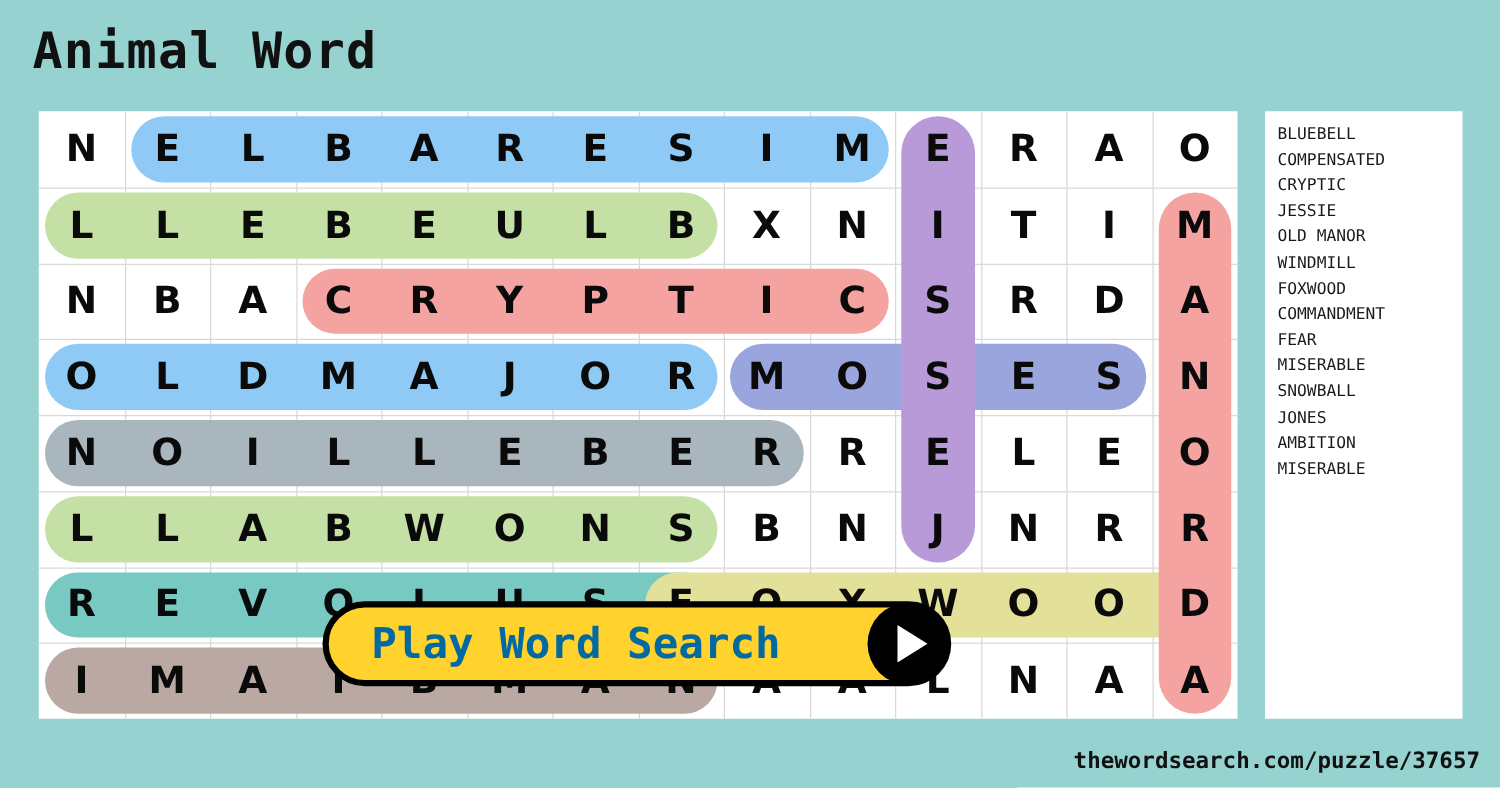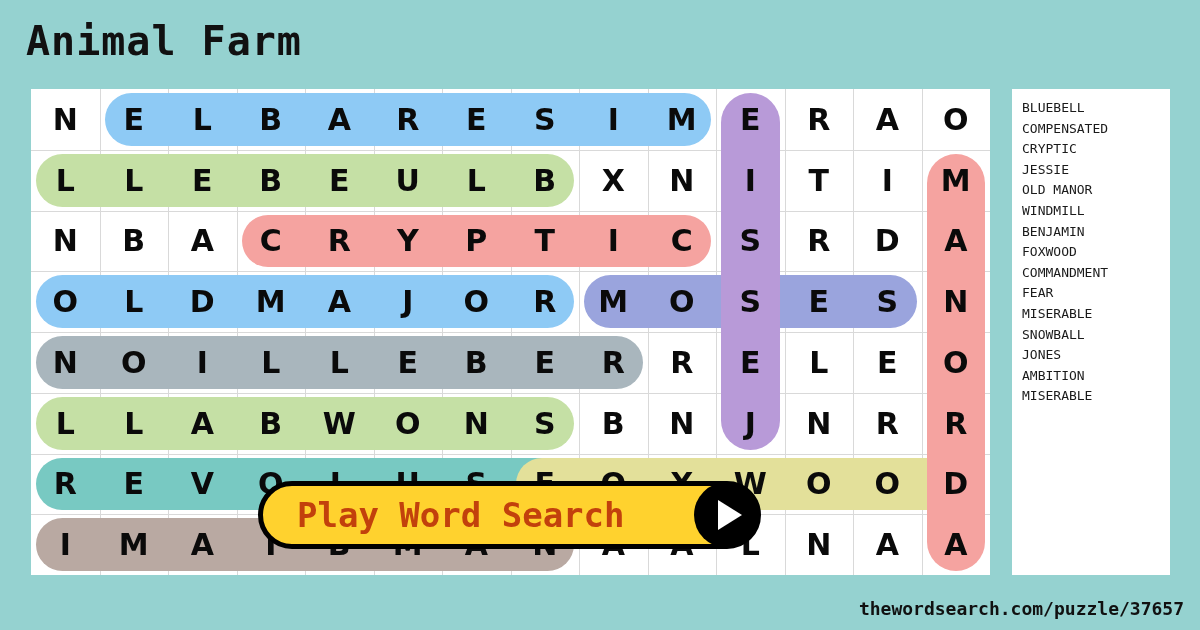--- a/index.html
+++ b/index.html
@@ -75,21 +75,21 @@
     width:503px;height:68px;
     background:#ffd22e;
     border:5px solid #000;
     border-radius:40px;
     box-sizing:border-box;
     display:flex;align-items:center;
     z-index:10;
   }
   .play-label{
     font-family:"DejaVu Sans Mono", monospace;
-    font-size:34px;font-weight:700;color:#c2410c;
+    font-size:34px;font-weight:700;color:#0369a1;
     margin-left:34px;letter-spacing:0px;
     white-space:nowrap;
   }
   .play-circle{
     position:absolute;right:-4px;top:-4px;
     width:66px;height:66px;border-radius:50%;
     background:#000;
     display:flex;align-items:center;justify-content:center;
   }
   .play-tri{
@@ -107,21 +107,21 @@
     font-size:18px;font-weight:700;color:#111;
     letter-spacing:0px;white-space:nowrap;
     z-index:5;
   }
 </style>
 </head>
 <body>
 
 <div id="page">
 
-  <div class="title">Animal Farm</div>
+  <div class="title">Animal Word</div>
 
   <div class="grid-panel">
     <div class="grid" id="grid">
         <div class="gridline-v" style="left: 68.5px;"></div>
         <div class="gridline-v" style="left: 137px;"></div>
         <div class="gridline-v" style="left: 205.5px;"></div>
         <div class="gridline-v" style="left: 274px;"></div>
         <div class="gridline-v" style="left: 342.5px;"></div>
         <div class="gridline-v" style="left: 411px;"></div>
         <div class="gridline-v" style="left: 479.5px;"></div>
@@ -265,21 +265,20 @@
       </div>
   </div>
 
   <div class="wordlist" id="wordlist">
       <div class="w">BLUEBELL</div>
       <div class="w">COMPENSATED</div>
       <div class="w">CRYPTIC</div>
       <div class="w">JESSIE</div>
       <div class="w">OLD MANOR</div>
       <div class="w">WINDMILL</div>
-      <div class="w">BENJAMIN</div>
       <div class="w">FOXWOOD</div>
       <div class="w">COMMANDMENT</div>
       <div class="w">FEAR</div>
       <div class="w">MISERABLE</div>
       <div class="w">SNOWBALL</div>
       <div class="w">JONES</div>
       <div class="w">AMBITION</div>
       <div class="w">MISERABLE</div>
     </div>
 

